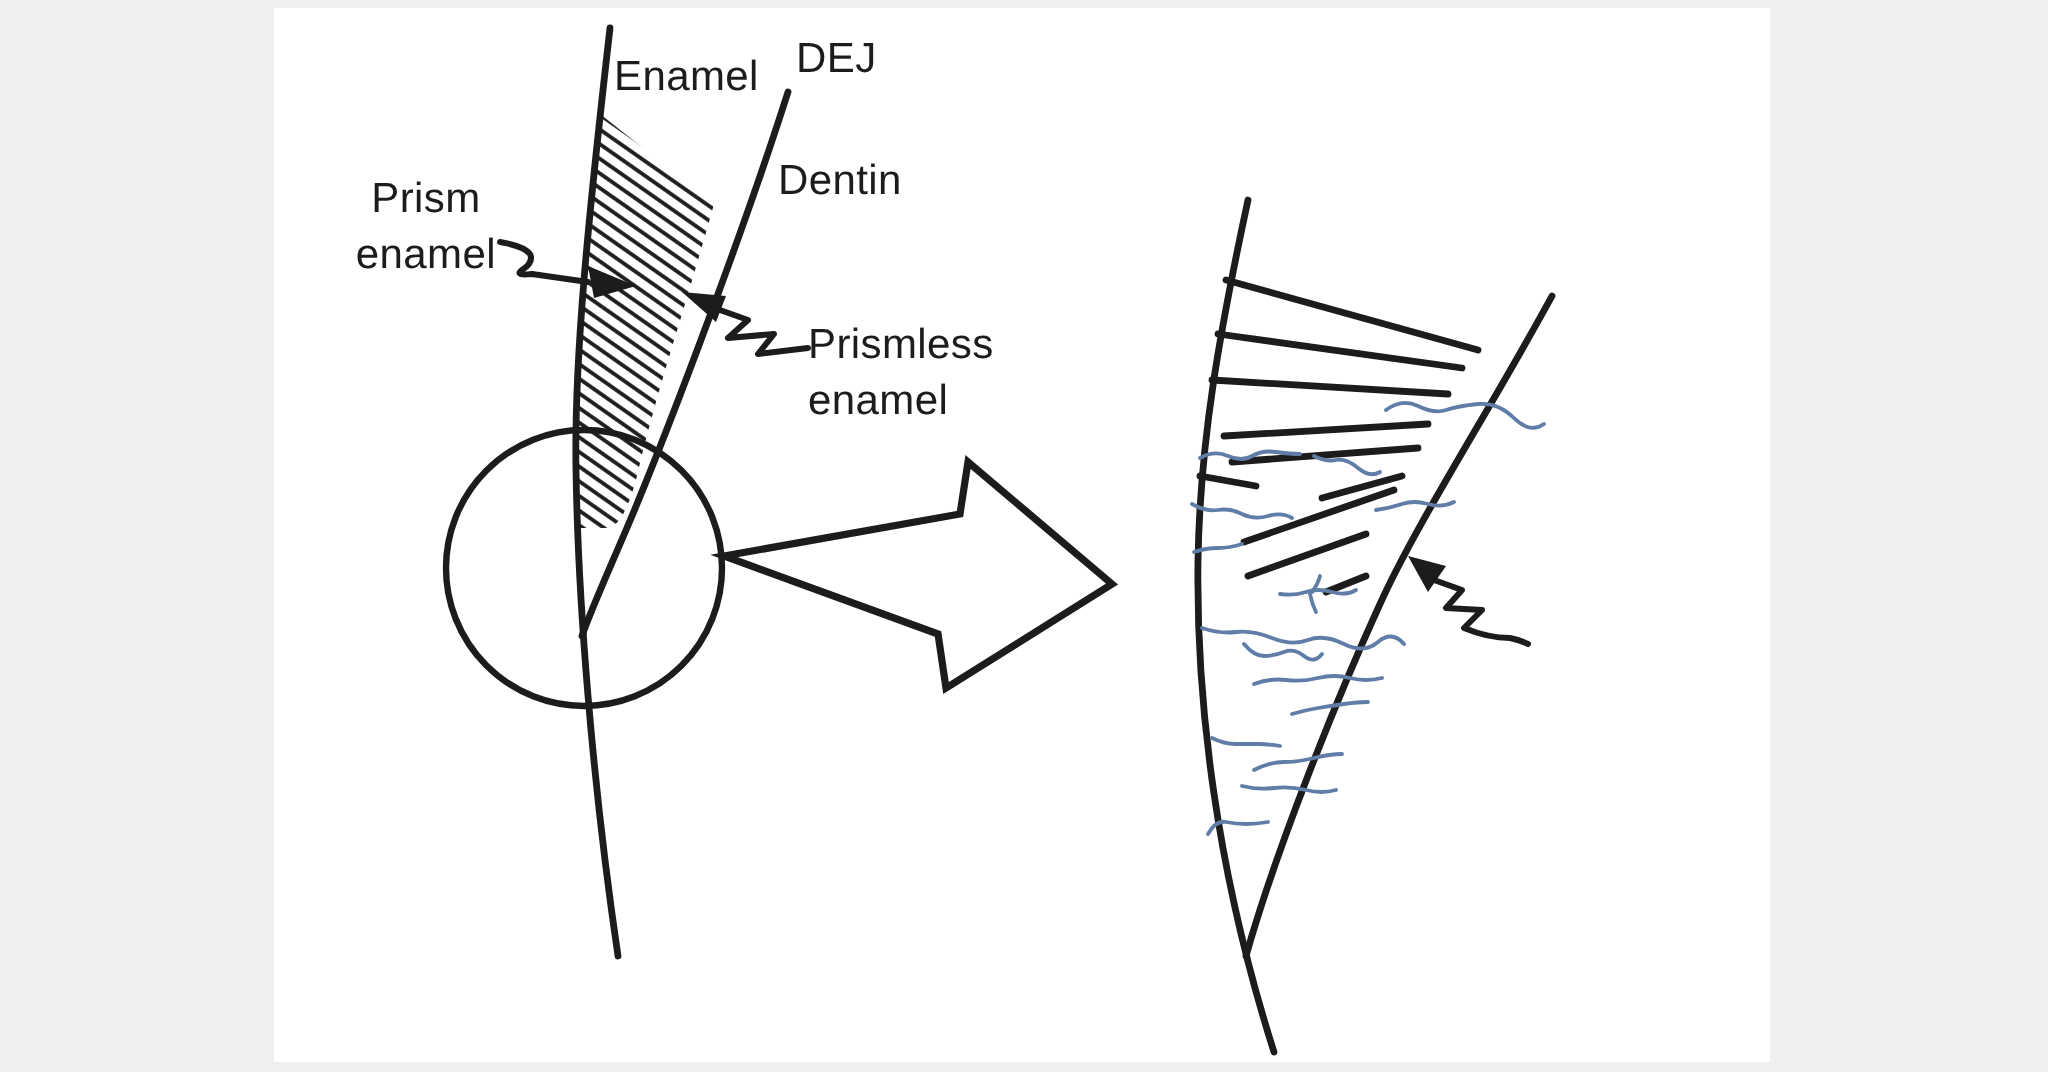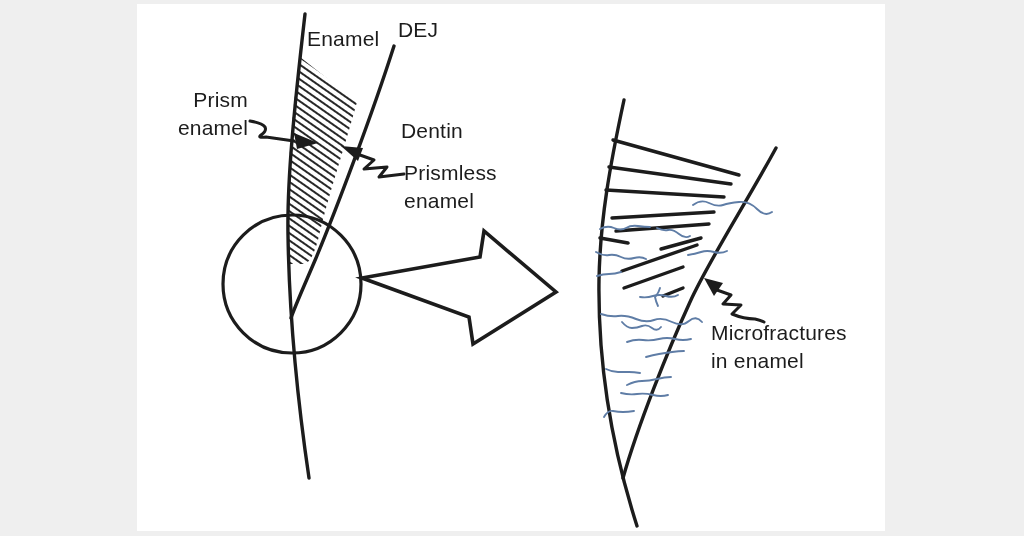--- a/index.html
+++ b/index.html
@@ -118,21 +118,19 @@
 
         <g>
           <path class="pointer" d="M717,290 L731,295 L723,304 L741,305 L732,314 Q744,319 755,319 Q760,320 764,322"></path>
           <polygon class="pointer-head" points="704,278 723,283 714,296"></polygon>
         </g>
       </g>
     </svg>
 
     <div class="label" style="left:170px; top:21px;">Enamel</div>
     <div class="label" style="left:261px; top:12px;">DEJ</div>
-    <div class="label" style="left:264px; top:73px;margin-top:40px;">Dentin</div>
-    <div class="label" style="right:637px; top:82px; text-align:right;">Prism
+    <div class="label" style="left:252px; top:73px;">Dentin</div>
+    <div class="label" style="right:637px; top:82px; text-align:center;">Prism
 enamel</div>
     <div class="label" style="left:267px; top:155px;">Prismless
 enamel</div>
-    <div class="label" style="left:574px; top:315px;">Microfractures
-in enamel</div>
   </div>
 </div>
 
 </body></html>

